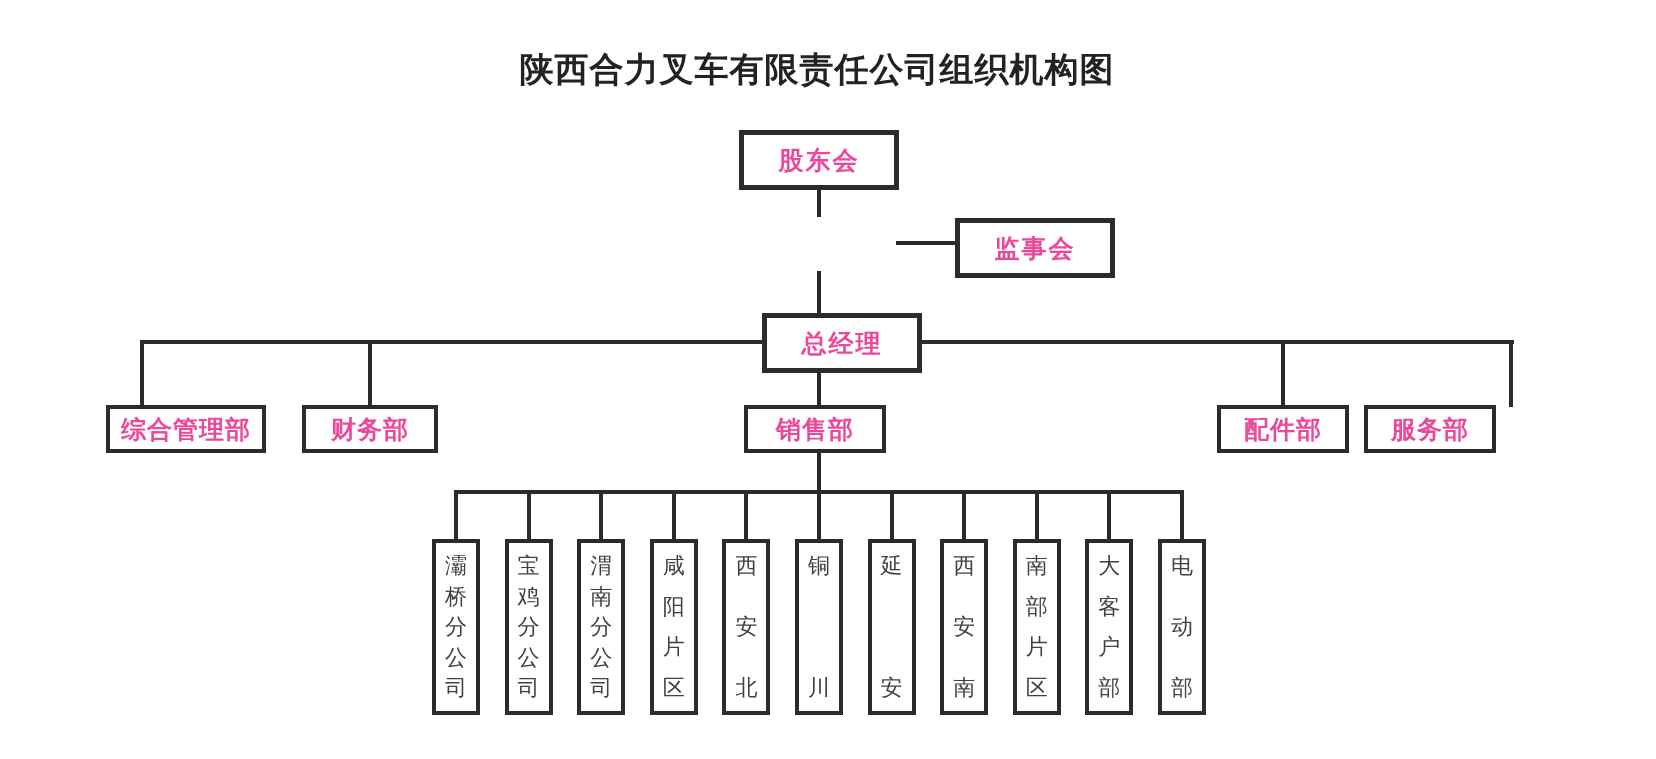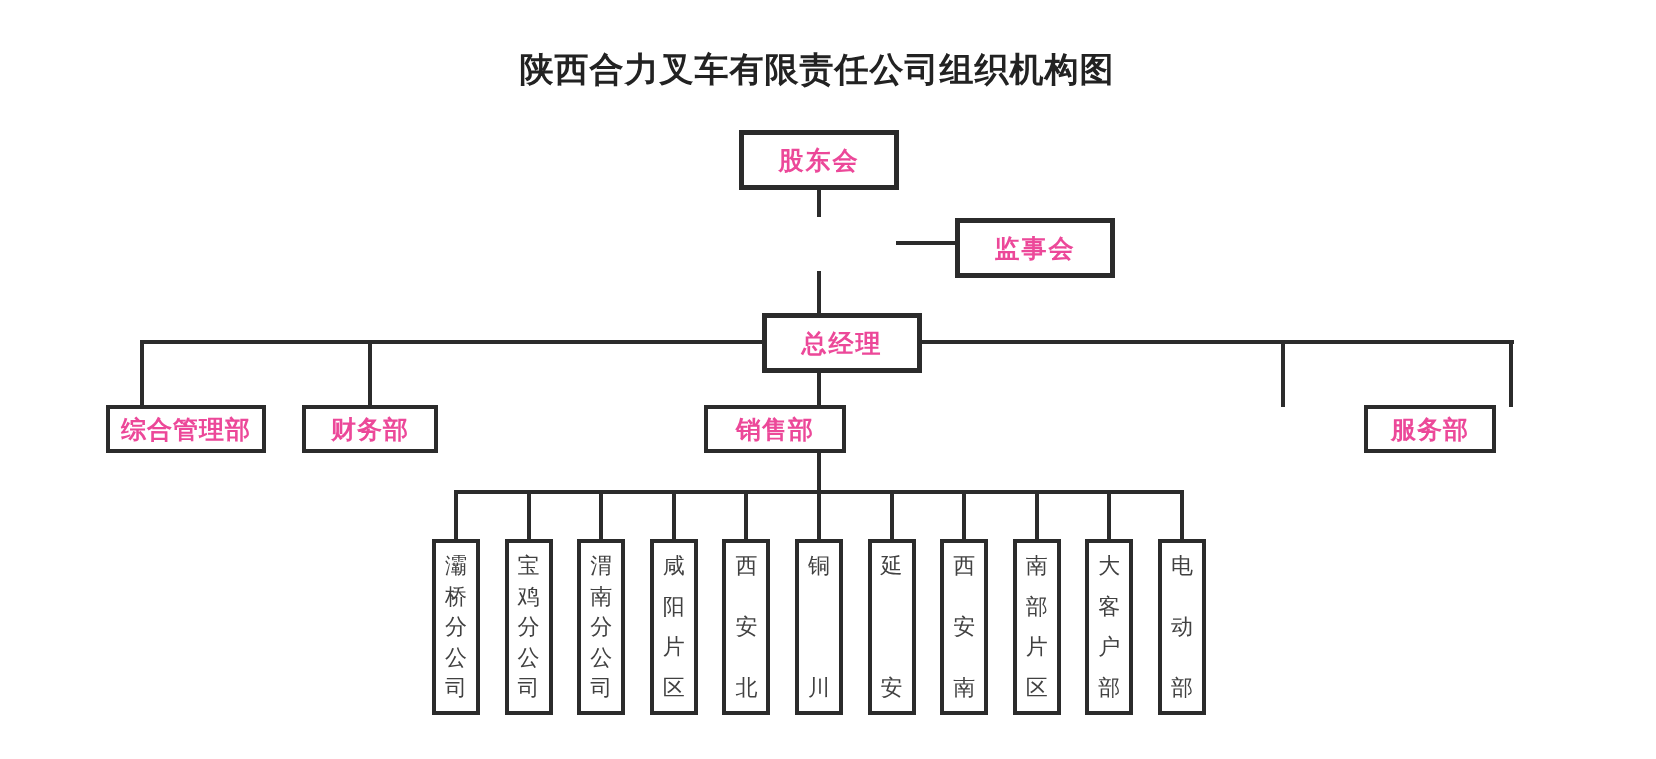--- a/index.html
+++ b/index.html
@@ -91,22 +91,25 @@
   <div class="node main" style="left:739px;top:313px;margin-left:23px;">
     <span>总经理</span>
   </div>
 
   <div class="node dept" style="left:62px;top:405px;width:160px;margin-left:44px;">
     <span>综合管理部</span>
   </div>
   <div class="node dept" style="left:302px;top:405px;width:136px;">
     <span>财务部</span>
   </div>
-  <div class="node dept" style="left:704px;top:405px;width:142px;">
+  <div class="node dept" style="left:744px;top:405px;width:142px;">
     <span>销售部</span>
+  </div>
+  <div class="node dept" style="left:1217px;top:405px;width:132px;">
+    <span>配件部</span>
   </div>
   <div class="node dept" style="left:1364px;top:405px;width:132px;justify-content:center;">
     <span>服务部</span>
   </div>
 
   <div class="branch-row">
       <div class="vbox">
         <div class="vdrop"></div>
         <span class="vchar">灞</span>
         <span class="vchar">桥</span>

